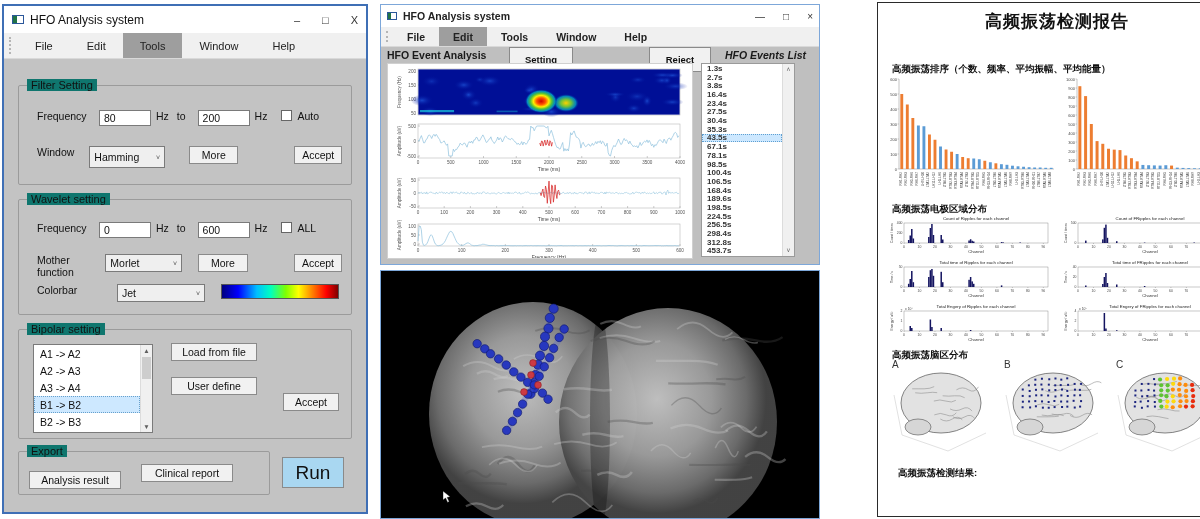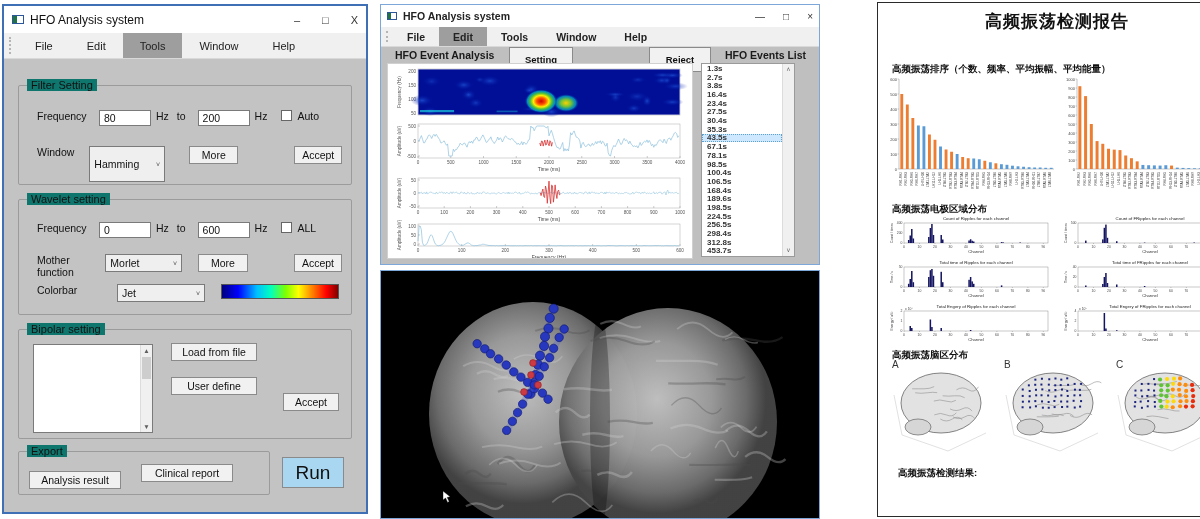--- a/index.html
+++ b/index.html
@@ -117,21 +117,21 @@
         <div class="tinput" style="width:52px;">80</div>
         <span class="lbl" style="margin:0 8px 0 5px;">Hz</span>
         <span class="lbl" style="margin-right:12px;">to</span>
         <div class="tinput" style="width:52px;">200</div>
         <span class="lbl" style="margin:0 14px 0 5px;">Hz</span>
         <span class="cb"></span>
         <span class="lbl" style="margin-left:5px;">Auto</span>
       </div>
       <div class="frow" style="left:18px; top:60px; width:305px;">
         <span class="lbl" style="width:62px;">Window</span>
-        <div class="sel" style="width:88px; height:36px;">
+        <div class="sel" style="width:88px; height:22px;">
           <span>Hamming</span>
           <span class="chev">˅</span>
         </div>
         <div class="btn" style="width:58px; height:18px; margin-left:24px;">More</div>
         <div class="btn" style="width:56px; height:18px; margin-left:56px;">Accept</div>
       </div>
     </div>
 
     <div class="group" id="grp-wavelet">
       <span class="legend">Wavelet setting</span>
@@ -160,20 +160,27 @@
           <span>Jet</span>
           <span class="chev">˅</span>
         </div>
         <div class="jetbar" style="width:118px; height:15px; margin-left:16px;"></div>
       </div>
     </div>
 
     <div class="group" id="grp-bipolar">
       <span class="legend">Bipolar setting</span>
       <div class="listbox" style="left:14px; top:14px; width:120px; height:89px;">
+        <div id="bipolar-items" style="position:absolute; left:0; top:0; right:12px;">
+            <div class="li">A1 -&gt; A2</div>
+            <div class="li">A2 -&gt; A3</div>
+            <div class="li">A3 -&gt; A4</div>
+            <div class="li sel">B1 -&gt; B2</div>
+            <div class="li">B2 -&gt; B3</div>
+          </div>
         <div class="sb">
           <div class="ar">▲</div>
           <div class="thumb" style="top:12px; height:22px;"></div>
           <div class="ar dn">▼</div>
         </div>
       </div>
       <div class="btn" style="position:absolute; left:152px; top:13px; width:86px; height:18px;">Load from file</div>
       <div class="btn" style="position:absolute; left:152px; top:47px; width:86px; height:18px;">User define</div>
       <div class="btn" style="position:absolute; right:12px; top:63px; width:56px; height:18px;">Accept</div>
     </div>
@@ -200,24 +207,24 @@
   </div>
   <div class="menubar" id="mw-menu">
     <span class="menugrip"></span>
   <div class="mitem">File</div>
       <div class="mitem active">Edit</div>
       <div class="mitem">Tools</div>
       <div class="mitem">Window</div>
       <div class="mitem">Help</div>
     </div>
 
-  <span class="toollbl" style="left:14px; top:44px;">HFO Event Analysis</span>
+  <span class="toollbl" style="left:6px; top:44px;">HFO Event Analysis</span>
   <div class="btn toolbtn" style="left:128px; top:42px; width:64px;">Setting</div>
   <div class="btn toolbtn" style="left:268px; top:42px; width:62px;">Reject</div>
-  <span class="toollbl" style="left:344px; top:44px;">HFO Events List</span>
+  <span class="toollbl" style="left:344px; top:44px;font-style:italic;">HFO Events List</span>
 
   <div id="plots-panel"><svg width="304" height="194" viewBox="0 0 304 194">
         <rect x="30" y="5" width="262" height="46" fill="none" stroke="#b8b8b8" stroke-width="0.6"></rect>
         <text x="28" y="8.6" font-size="4.6" text-anchor="end" fill="#555">200</text>
         <line x1="30" y1="7" x2="32" y2="7" stroke="#999" stroke-width="0.5"></line>
         <text x="28" y="22.6" font-size="4.6" text-anchor="end" fill="#555">150</text>
         <line x1="30" y1="21" x2="32" y2="21" stroke="#999" stroke-width="0.5"></line>
         <text x="28" y="36.6" font-size="4.6" text-anchor="end" fill="#555">100</text>
         <line x1="30" y1="35" x2="32" y2="35" stroke="#999" stroke-width="0.5"></line>
         <text x="28" y="50.6" font-size="4.6" text-anchor="end" fill="#555">50</text>

